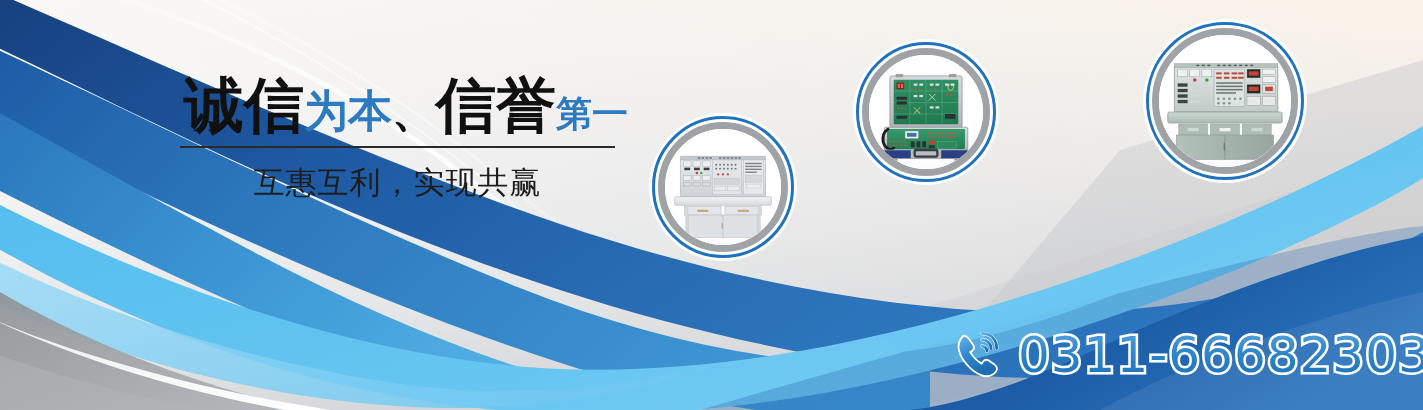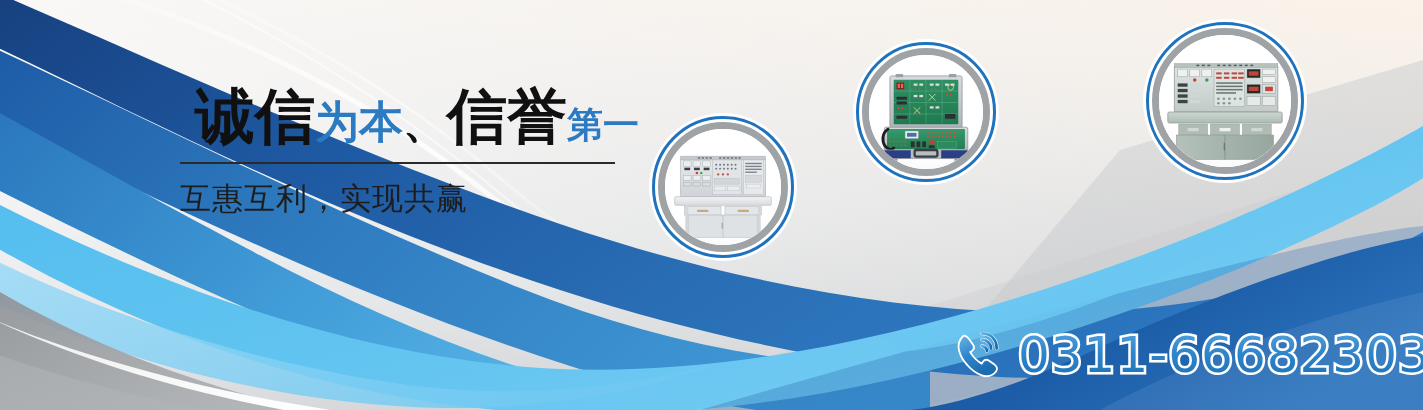--- a/index.html
+++ b/index.html
@@ -28,21 +28,21 @@
 
   
   .headline-block {
     position: absolute;
     left: 180px;
     top: 72px;
     width: 440px;
     z-index: 6;
   }
   .headline {
-    margin: 15px;
+    margin: 4px;
     white-space: nowrap;
     line-height: 1;
     letter-spacing: 0px;
     text-align: center;
   }
   .hl-dark {
     font-size: 60px;
     font-weight: bold;
     color: #101010;
     font-family: "Liberation Sans", "DejaVu Sans", sans-serif;
@@ -66,21 +66,21 @@
   .divider {
     width: 435px;
     height: 2px;
     background: #2a2a2a;
     margin: 10px 0 0 0;
   }
   .subline {
     margin: 14px 0 0 0;
     font-size: 31px;
     color: #1d1d1d;
-    text-align: left;
+    text-align: center;
     width: 435px;
     letter-spacing: 1px;
     font-family: Liberation Mono, monospace;
   }
 
   
   .circle {
     position: absolute;
     border-radius: 50%;
     z-index: 5;

